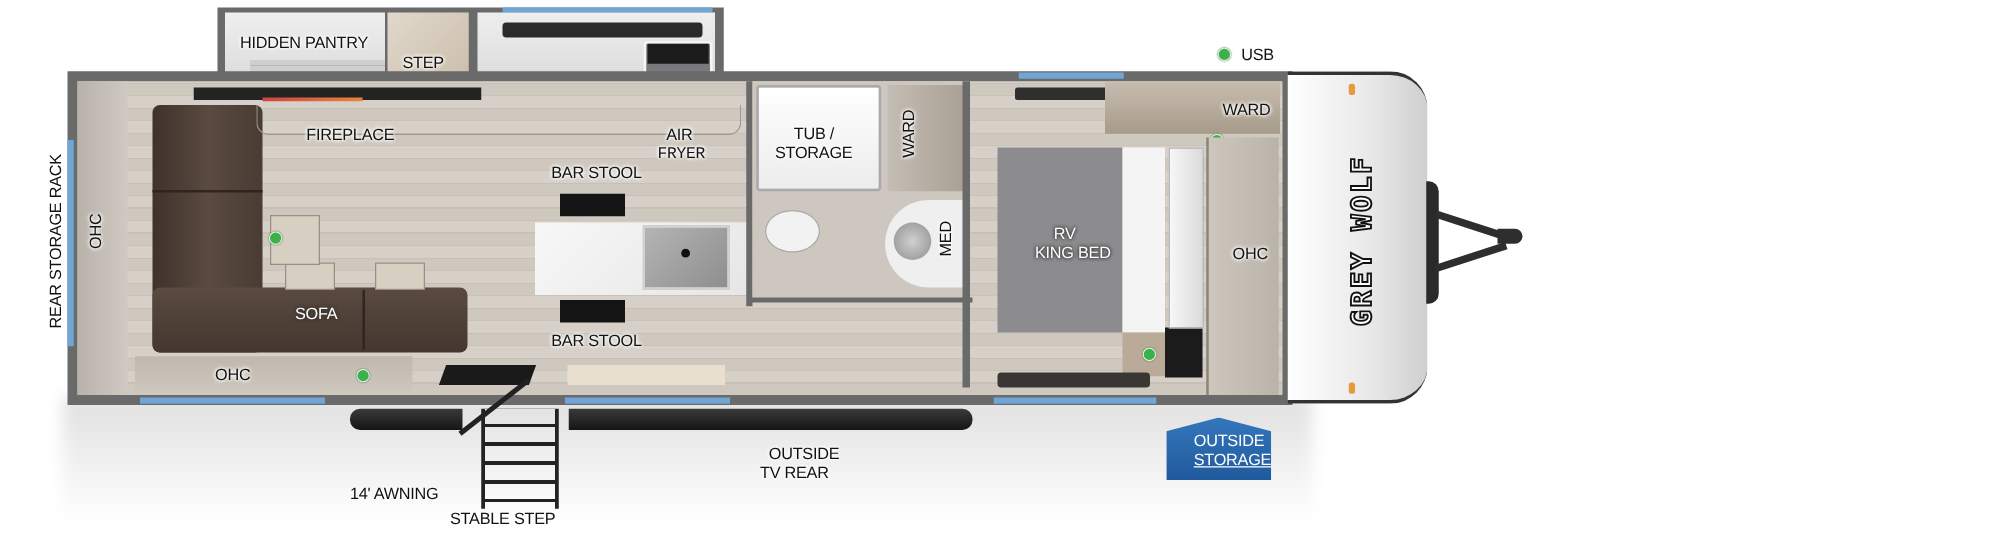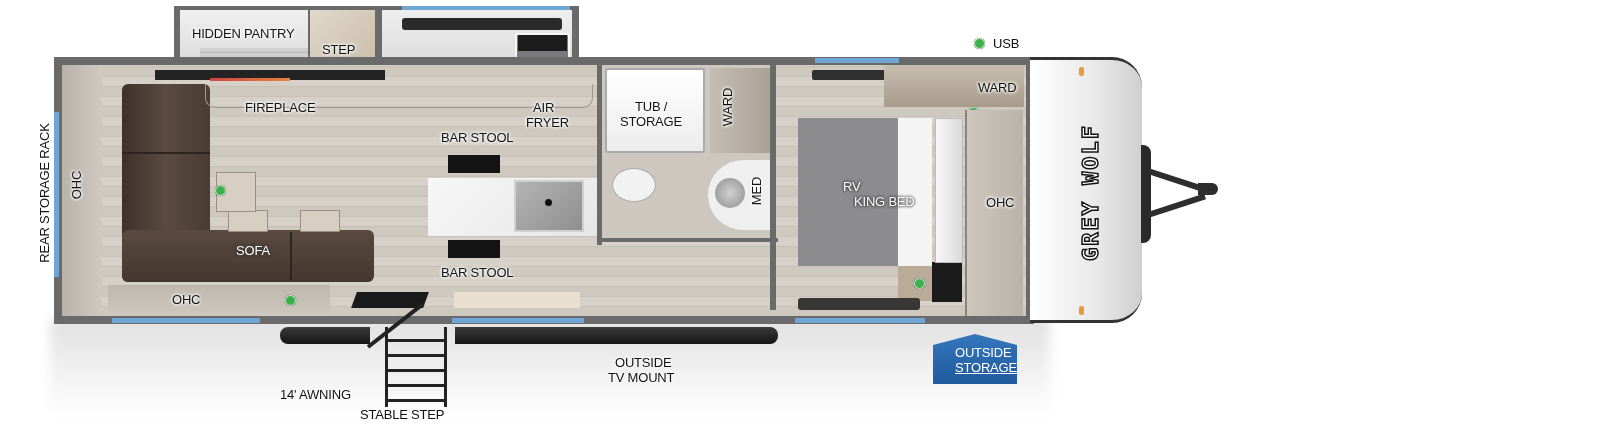--- a/index.html
+++ b/index.html
@@ -57,21 +57,21 @@
 <div class="abs" style="left:108px;top:285px;width:222px;height:28px;background:linear-gradient(180deg,#bfb8ae,#cdc6bd);"></div>
 <div class="lbl" style="left:172px;top:293px;">OHC</div>
 <div class="usb-dot" style="left:215px;top:185px;"></div>
 <div class="usb-dot" style="left:285px;top:295px;"></div>
 
 <div class="abs" style="left:155px;top:70px;width:230px;height:10px;background:#232323;"></div>
 <div class="abs" style="left:210px;top:78px;width:80px;height:3px;background:linear-gradient(90deg,#c44,#e8853a);"></div>
 <div class="abs" style="left:205px;top:84px;width:388px;height:24px;border:1px solid #9d9891;border-top:none;border-radius:0 0 10px 10px;"></div>
 <div class="lbl" style="left:245px;top:101px;text-align:right;">FIREPLACE</div>
 <div class="lbl" style="left:533px;top:101px;text-align:center;">AIR</div>
-<div class="lbl" style="left:526px;top:116px;">FRYER</div>
+<div class="lbl" style="left:526px;top:116px;font-family:Liberation Mono, monospace;">FRYER</div>
 
 <div class="lbl" style="left:441px;top:131px;">BAR STOOL</div>
 <div class="abs" style="left:448px;top:155px;width:52px;height:18px;background:#141414;"></div>
 <div class="abs" style="left:428px;top:178px;width:170px;height:58px;background:linear-gradient(135deg,#f7f7f7,#e6e6e6);"></div>
 <div class="abs" style="left:514px;top:180px;width:70px;height:52px;background:linear-gradient(135deg,#b4b4b4,#8e8e8e);border:2px solid #d0d0d0;"></div>
 <div class="abs" style="left:545px;top:199px;width:7px;height:7px;border-radius:50%;background:#111;"></div>
 <div class="abs" style="left:448px;top:240px;width:52px;height:18px;background:#141414;"></div>
 <div class="lbl" style="left:441px;top:266px;">BAR STOOL</div>
 
 <div class="abs" style="left:354px;top:292px;width:72px;height:16px;background:#1a1a1a;transform:skewX(-20deg);"></div>
@@ -91,21 +91,21 @@
 <div class="abs wall" style="left:600px;top:238px;width:178px;height:4px;"></div>
 <div class="abs wall" style="left:770px;top:65px;width:6px;height:245px;"></div>
 
 <div class="abs" style="left:812px;top:70px;width:96px;height:10px;background:#2f2f2f;border-radius:2px;"></div>
 <div class="abs" style="left:884px;top:65px;width:140px;height:42px;background:linear-gradient(180deg,#c7bdaf,#a79b8a);"></div>
 <div class="lbl" style="left:978px;top:81px;">WARD</div>
 <div class="usb-dot" style="left:968px;top:107px;"></div>
 <div class="abs" style="left:798px;top:118px;width:100px;height:148px;background:#8c8c8e;"></div>
 <div class="abs" style="left:898px;top:118px;width:34px;height:148px;background:#f4f4f4;"></div>
 <div class="lbl light" style="left:843px;top:180px;">RV</div>
-<div class="lbl light" style="left:854px;top:195px;">KING BED</div>
+<div class="lbl light" style="left:828px;top:195px;">KING BED</div>
 <div class="abs" style="left:898px;top:266px;width:34px;height:35px;background:#b9ab98;"></div>
 <div class="usb-dot" style="left:914px;top:278px;"></div>
 <div class="abs" style="left:932px;top:262px;width:30px;height:40px;background:#1b1b1b;"></div>
 <div class="abs" style="left:935px;top:118px;width:28px;height:145px;background:linear-gradient(90deg,#f7f7f7,#dadada);border:1px solid #bbb;"></div>
 <div class="abs" style="left:965px;top:110px;width:58px;height:206px;background:linear-gradient(90deg,#cdc6bd,#bab3aa);border-left:2px solid #8c8478;"></div>
 <div class="lbl" style="left:986px;top:196px;">OHC</div>
 <div class="abs" style="left:798px;top:298px;width:122px;height:12px;background:#3a3634;border-radius:3px;"></div>
 
 <div class="abs" style="left:1030px;top:57px;width:112px;height:266px;background:linear-gradient(90deg,#ffffff,#e8e8e8 60%,#cfcfcf);border-top:3px solid #333;border-bottom:3px solid #333;border-radius:0 30px 30px 0;"></div>
 <div class="abs" style="left:1079px;top:67px;width:5px;height:9px;background:#e79a3b;border-radius:2px;"></div>
@@ -122,17 +122,17 @@
 
 <div class="abs" style="left:280px;top:327px;width:90px;height:17px;background:linear-gradient(180deg,#3a3a3a,#151515);border-radius:8px 0 0 8px;"></div>
 <div class="abs" style="left:455px;top:327px;width:323px;height:17px;background:linear-gradient(180deg,#3a3a3a,#151515);border-radius:0 8px 8px 0;"></div>
 <div class="lbl" style="left:280px;top:356px;margin-top:32px;">14' AWNING</div>
 
 <div class="abs" style="left:385px;top:327px;width:62px;height:80px;border-left:3px solid #222;border-right:3px solid #222;background:repeating-linear-gradient(180deg,transparent 0 12px,#222 12px 15px);"></div>
 <div class="abs" style="left:368px;top:345px;width:70px;height:4px;background:#222;transform:rotate(-38deg);transform-origin:left center;"></div>
 <div class="lbl" style="left:360px;top:408px;">STABLE STEP</div>
 
 <div class="lbl" style="left:615px;top:356px;">OUTSIDE</div>
-<div class="lbl" style="left:608px;top:371px;">TV MOUNT</div>
+<div class="lbl" style="left:608px;top:371px;">TV REAR</div>
 
 <div class="abs" style="left:933px;top:334px;width:84px;height:50px;background:linear-gradient(180deg,#3576bd,#1f5a9c);clip-path:polygon(0 22%,50% 0,100% 22%,100% 100%,0 100%);box-shadow:0 0 0 2px #7fc3f0;"></div>
 <div class="lbl light" style="left:955px;top:346px;text-shadow:none;">OUTSIDE</div>
 <div class="lbl light" style="left:955px;top:361px;text-shadow:none;text-decoration:underline;">STORAGE</div>
 
 </body></html>

